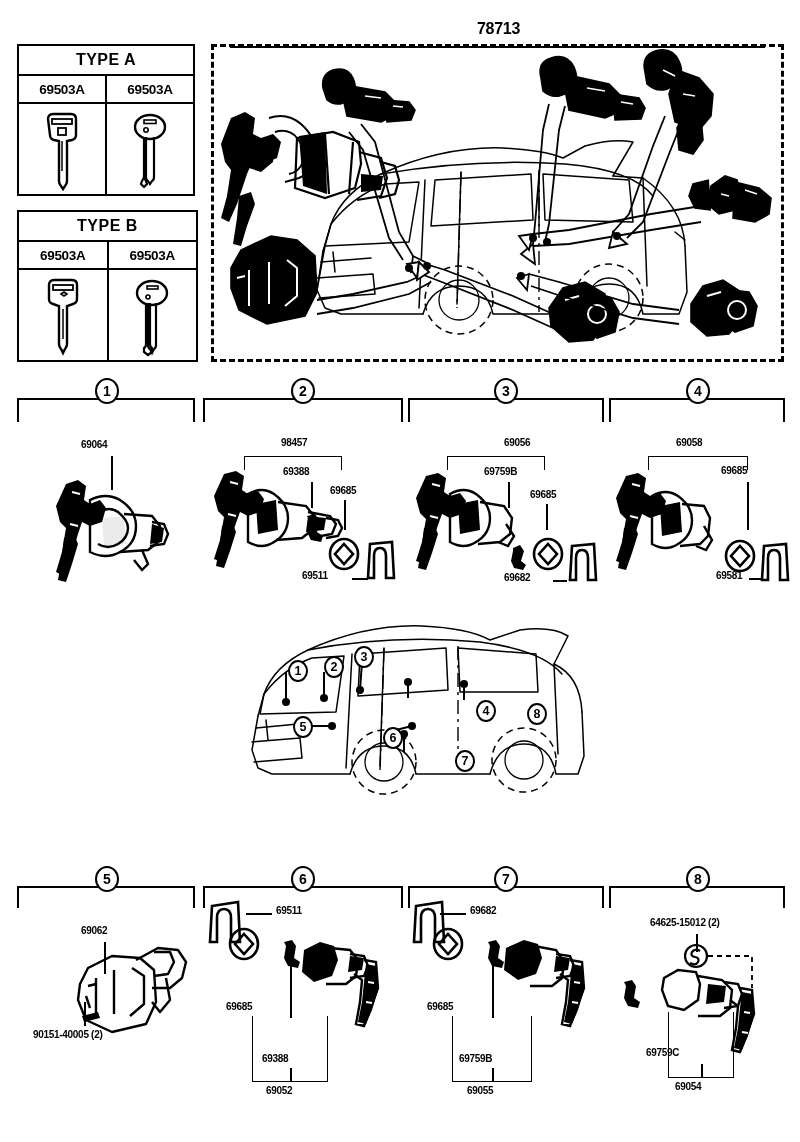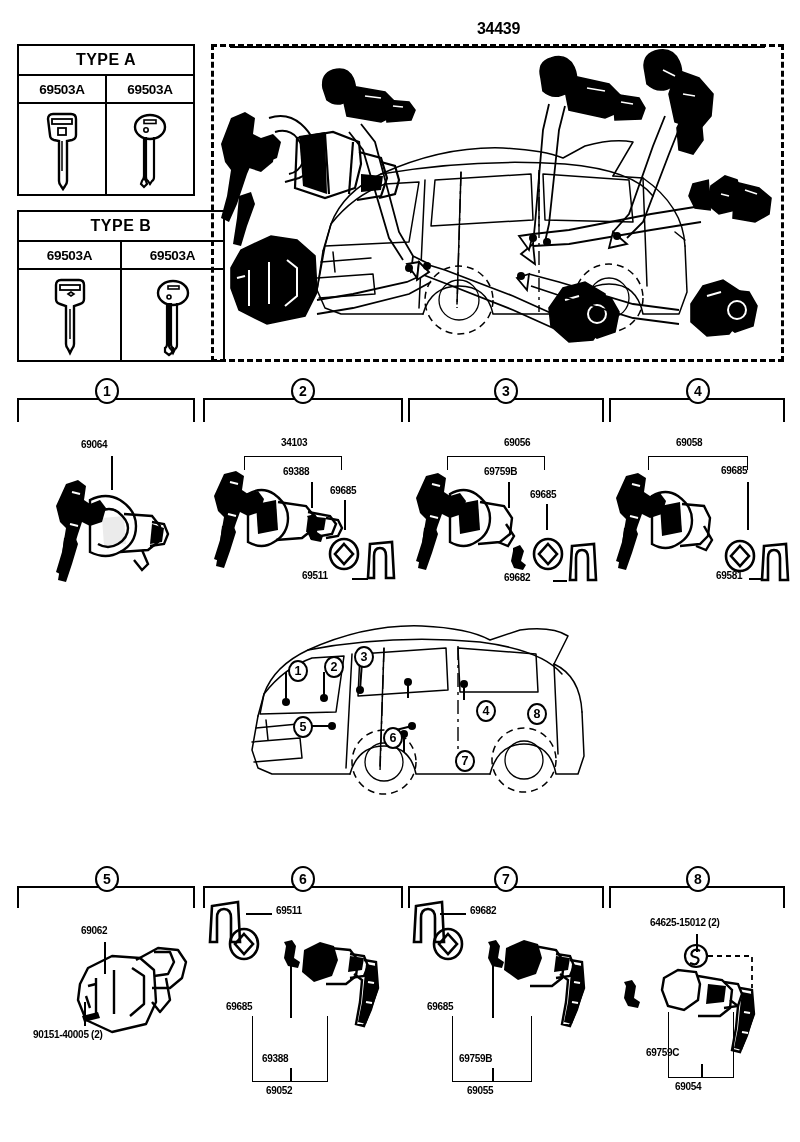--- a/index.html
+++ b/index.html
@@ -146,21 +146,21 @@
     margin-top: 36px;
   }
 
   svg { display: block; overflow: visible; }
 </style>
 </head>
 <body>
 
 <div class="page">
 
-  <div class="lbl" style="left:477px; top:21px; font-size:16px;">34439</div>
+  <div class="lbl" style="left:477px; top:21px; font-size:16px;">78713</div>
 
   <div class="keytable" style="left:17px; top:44px; width:178px; height:152px;">
     <div class="kt-title">TYPE A</div>
     <div class="kt-codes">
       <div>69503A</div>
       <div>69503A</div>
     </div>
     <div class="kt-keys">
       <div>
         <svg width="44" height="82" viewBox="0 0 44 82">
@@ -175,21 +175,21 @@
           <ellipse cx="22" cy="18" rx="15" ry="12" fill="none" stroke="#000" stroke-width="2.4"></ellipse>
           <path d="M16 29 v38 q0 3 -2 5 l-1 3 l3 3 l3 -3 l-1 -3 q-2 -2 -2 -5 v-38 z" fill="none" stroke="#000" stroke-width="2.2"></path>
           <path d="M18 28 v40 q0 3 2 4 l2 3 l2 -3 q2 -1 2 -4 v-40" fill="none" stroke="#000" stroke-width="2.2"></path>
           <rect x="16" y="11" width="12" height="3.5" fill="none" stroke="#000" stroke-width="1.6"></rect>
           <circle cx="18" cy="21" r="2.2" fill="none" stroke="#000" stroke-width="1.6"></circle>
         </svg>
       </div>
     </div>
   </div>
 
-  <div class="keytable" style="left:17px; top:210px; width:208px; height:152px;">
+  <div class="keytable" style="left:17px; top:210px; width:181px; height:152px;">
     <div class="kt-title">TYPE B</div>
     <div class="kt-codes">
       <div>69503A</div>
       <div>69503A</div>
     </div>
     <div class="kt-keys">
       <div>
         <svg width="44" height="82" viewBox="0 0 44 82">
           <path d="M8 10 q0 -5 5 -5 h18 q5 0 5 5 v14 q0 4 -4 5 l-6 2 v38 q0 3 -2 5 l-2 4 l-2 -4 q-2 -2 -2 -5 v-38 l-6 -2 q-4 -1 -4 -5 z" fill="none" stroke="#000" stroke-width="2.4"></path>
           <rect x="12" y="10" width="20" height="5" fill="none" stroke="#000" stroke-width="1.8"></rect>
@@ -419,21 +419,21 @@
         <path d="M106 44 l12 2 l4 10 l-4 10 l-14 2"></path>
         <path d="M96 72 l6 14 l-6 6 l-8 -10"></path>
       </g>
       <g fill="#000">
         <path d="M56 40 l22 -2 l2 28 l-22 2 z" opacity="0.08"></path>
         <path d="M106 46 l12 4 l-2 14 l-12 2 z"></path>
       </g>
     </svg>
   </div>
 
-  <div class="lbl" style="left:281px; top:438px;">34103</div>
+  <div class="lbl" style="left:281px; top:438px;">98457</div>
   <div class="brace-top" style="left:244px; top:456px; width:98px; height:14px;"></div>
   <div class="lbl" style="left:283px; top:467px;">69388</div>
   <div class="vline" style="left:311px; top:482px; height:26px;"></div>
   <div class="lbl" style="left:330px; top:486px;">69685</div>
   <div class="vline" style="left:344px; top:500px; height:30px;"></div>
   <div class="lbl" style="left:302px; top:571px;">69511</div>
   <div class="hline" style="left:352px; top:578px; width:16px;"></div>
 
   <div class="abs" style="left:208px; top:470px; width:190px; height:120px;">
     <svg width="190" height="120" viewBox="0 0 190 120">

